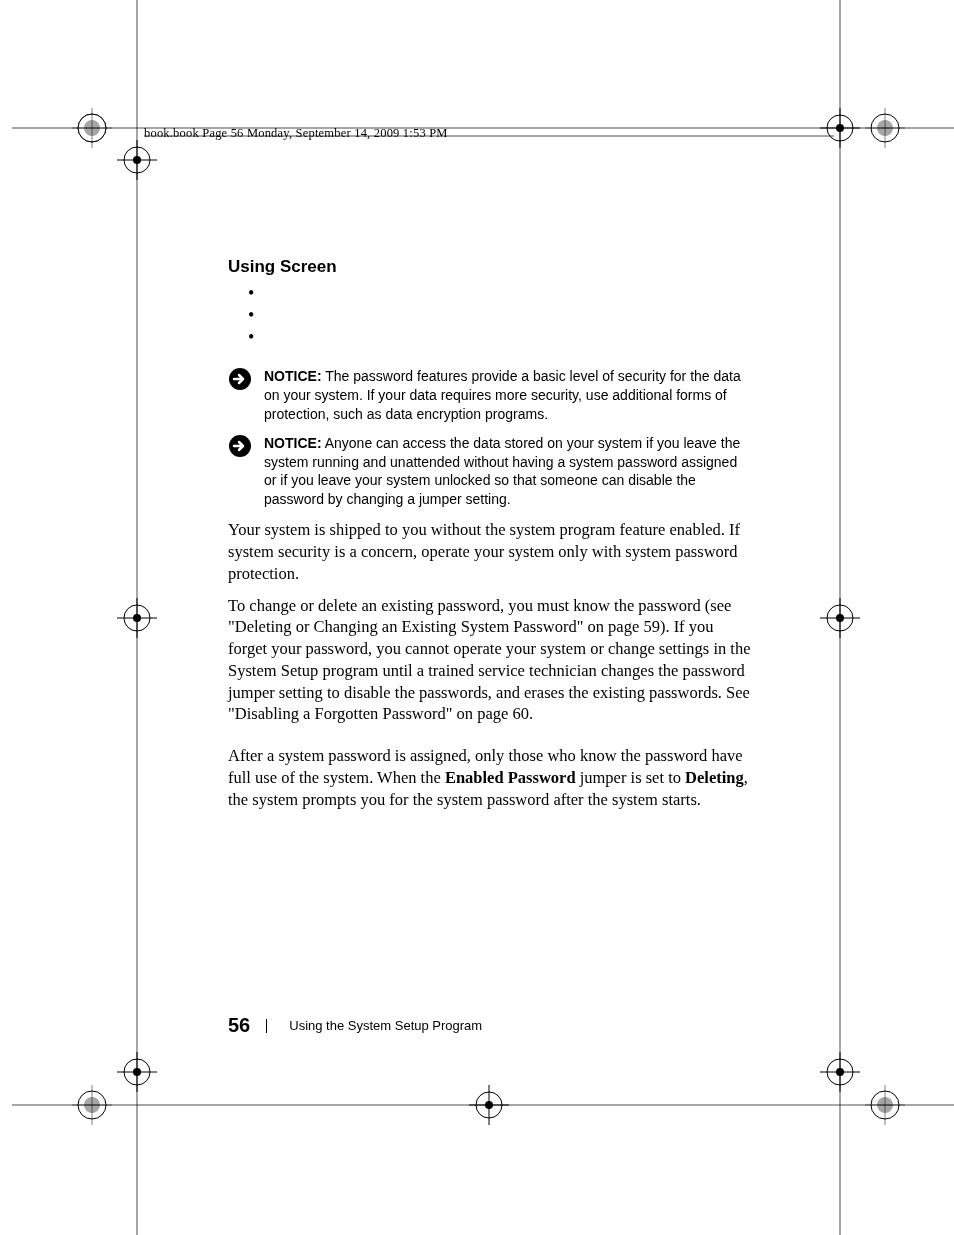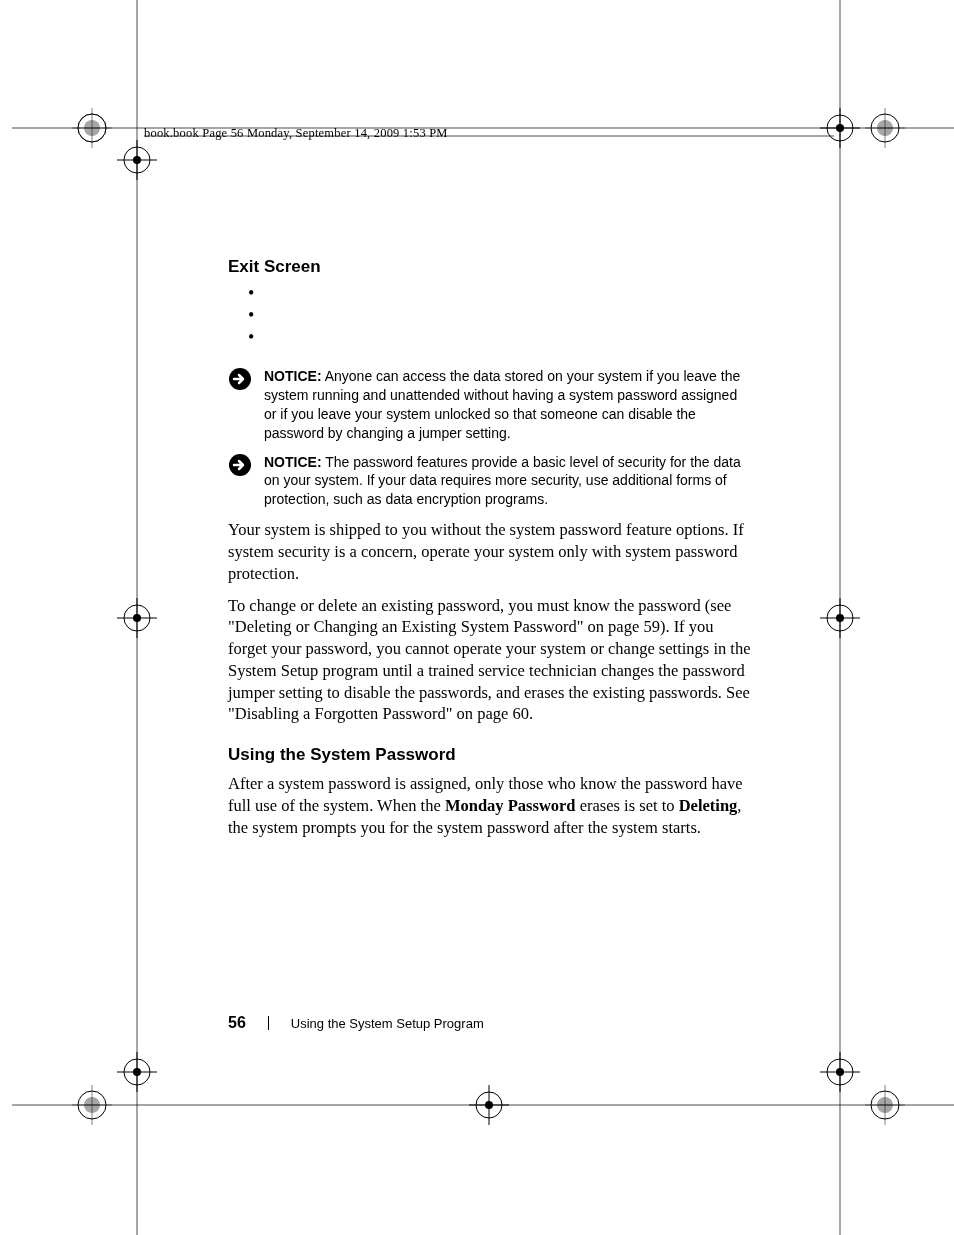--- a/index.html
+++ b/index.html
@@ -85,21 +85,21 @@
   .notice-text .label { font-weight: bold; }
   .footer {
     position: absolute;
     left: 216px;
     top: 1014px;
     font-family: Arial, Helvetica, sans-serif;
     font-size: 13px;
     display: flex;
     align-items: center;
   }
-  .footer .pageno { font-weight: bold; margin-right: 22px; font-size: 16px; }
+  .footer .pageno { font-weight: bold; margin-right: 16px; font-size: 20px; }
   .footer .divider {
     width: 1px; height: 14px; background: #000; margin-right: 22px;
   }
   .gap { height: 10px; }
 </style>
 </head>
 <body>
 
 <div class="page">
 
@@ -200,64 +200,63 @@
     <line x1="828" y1="0" x2="828" y2="1235" stroke="#000" stroke-width="0.7"></line>
     <line x1="0" y1="128" x2="954" y2="128" stroke="#000" stroke-width="0.7"></line>
     <line x1="0" y1="1105" x2="954" y2="1105" stroke="#000" stroke-width="0.7"></line>
     <line x1="132" y1="136" x2="822" y2="136" stroke="#000" stroke-width="0.7"></line>
   </svg>
 
   <div class="header-line">book.book  Page 56  Monday, September 14, 2009  1:53 PM</div>
 
   <div class="content">
 
-    <div class="h2">Exit Screen</div>
+    <div class="h2">Using Screen</div>
 
 
     <ul class="bullets">
       <li></li>
       <li></li>
       <li></li>
     </ul>
 
 
     <div class="notice-row">
       <div class="notice-icon">
         <svg viewBox="0 0 24 24">
             <circle cx="12" cy="12" r="11" fill="#000"></circle>
             <path d="M6 12 L14 12 M11 8 L15 12 L11 16" stroke="#fff" stroke-width="2.5" fill="none" stroke-linecap="round" stroke-linejoin="round"></path>
           </svg>
       </div>
       <div class="notice-text">
-        <span class="label">NOTICE:</span><span> Anyone can access the data stored on your system if you leave the system running and unattended without having a system password assigned or if you leave your system unlocked so that someone can disable the password by changing a jumper setting.</span>
+        <span class="label">NOTICE:</span><span> The password features provide a basic level of security for the data on your system. If your data requires more security, use additional forms of protection, such as data encryption programs.</span>
       </div>
     </div>
 
     <div class="notice-row">
       <div class="notice-icon">
         <svg viewBox="0 0 24 24">
             <circle cx="12" cy="12" r="11" fill="#000"></circle>
             <path d="M6 12 L14 12 M11 8 L15 12 L11 16" stroke="#fff" stroke-width="2.5" fill="none" stroke-linecap="round" stroke-linejoin="round"></path>
           </svg>
       </div>
       <div class="notice-text">
-        <span class="label">NOTICE:</span><span> The password features provide a basic level of security for the data on your system. If your data requires more security, use additional forms of protection, such as data encryption programs.</span>
+        <span class="label">NOTICE:</span><span> Anyone can access the data stored on your system if you leave the system running and unattended without having a system password assigned or if you leave your system unlocked so that someone can disable the password by changing a jumper setting.</span>
       </div>
     </div>
 
-    <div class="body">Your system is shipped to you without the system password feature options. If system security is a concern, operate your system only with system password protection.</div>
+    <div class="body">Your system is shipped to you without the system program feature enabled. If system security is a concern, operate your system only with system password protection.</div>
 
     <div class="body">To change or delete an existing password, you must know the password (see "Deleting or Changing an Existing System Password" on page 59). If you forget your password, you cannot operate your system or change settings in the System Setup program until a trained service technician changes the password jumper setting to disable the passwords, and erases the existing passwords. See "Disabling a Forgotten Password" on page 60.</div>
 
     <div class="gap"></div>
 
-    <div class="h2">Using the System Password</div>
 
     <div class="body">
-      <span>After a system password is assigned, only those who know the password have full use of the system. When the </span><b>Monday Password</b><span> erases is set to </span><b>Deleting</b><span>, the system prompts you for the system password after the system starts.</span>
+      <span>After a system password is assigned, only those who know the password have full use of the system. When the </span><b>Enabled Password</b><span> jumper is set to </span><b>Deleting</b><span>, the system prompts you for the system password after the system starts.</span>
     </div>
 
   </div>
 
   <div class="footer">
     <span class="pageno">56</span>
     <span class="divider"></span>
     <span>Using the System Setup Program</span>
   </div>
 

